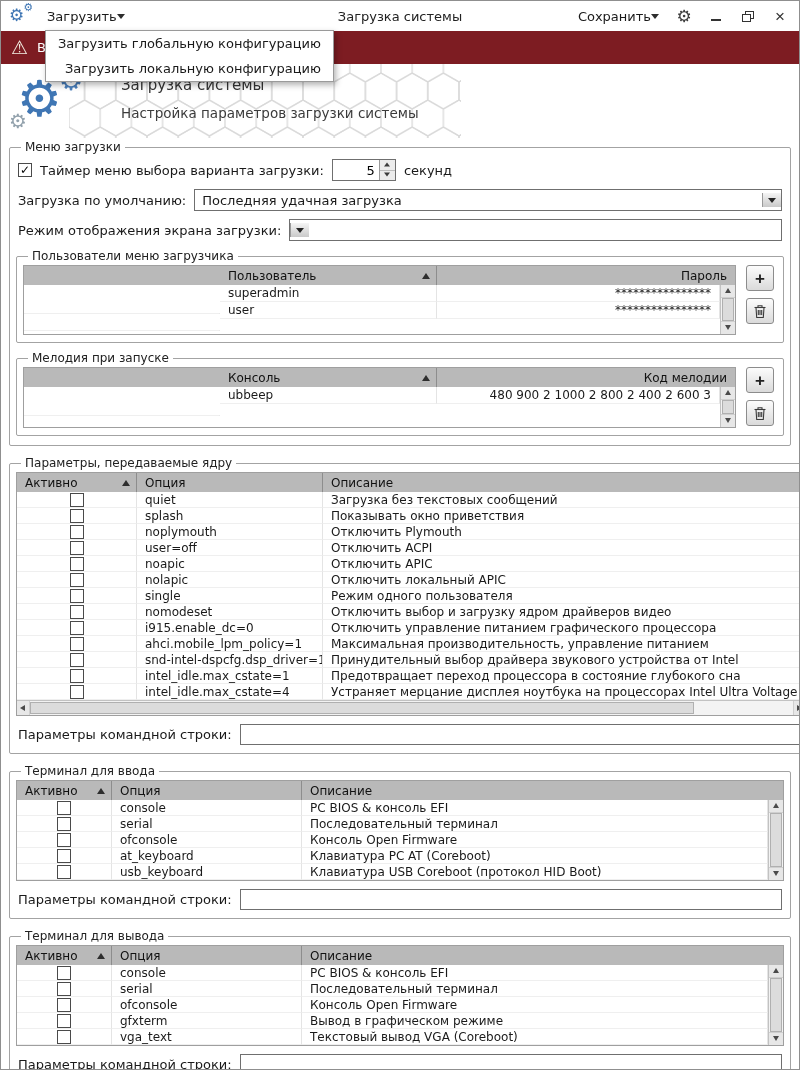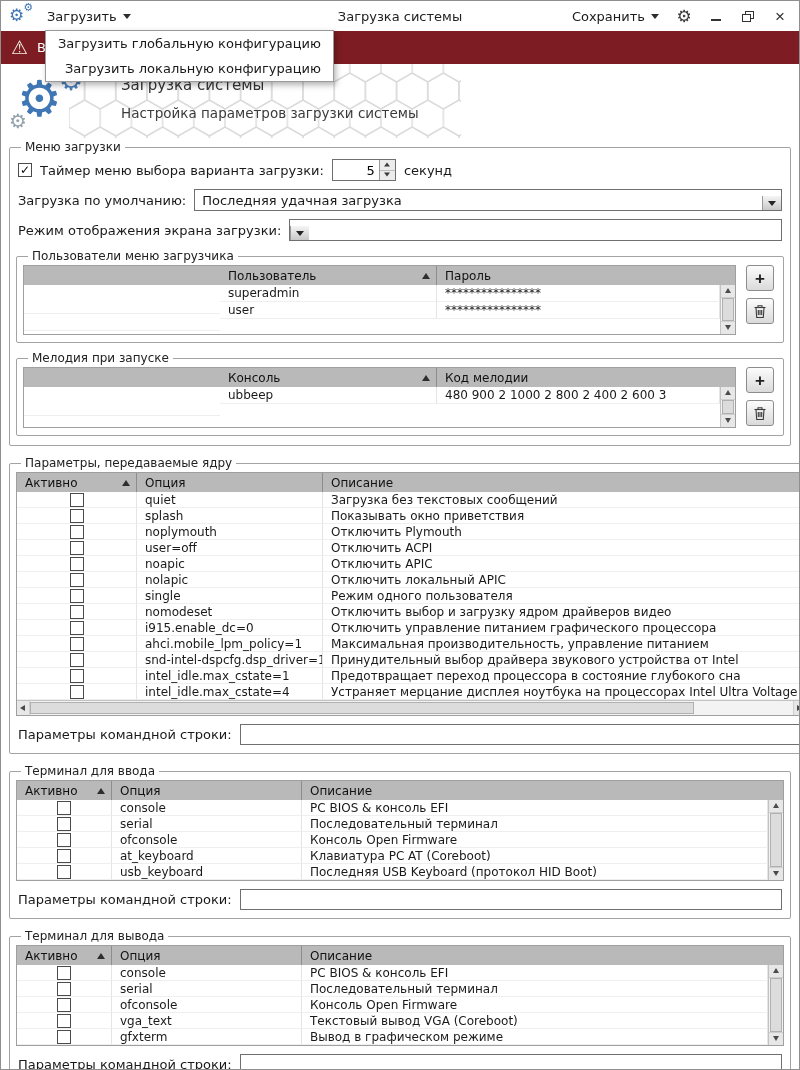--- a/index.html
+++ b/index.html
@@ -5,21 +5,21 @@
   html,body{margin:0;padding:0;background:#fff;}
   *{box-sizing:border-box;}
   .window{
     width:800px;height:1070px;border:1px solid #8f8f8f;background:#fff;
     font-family:"DejaVu Sans",sans-serif;color:#1a1a1a;position:relative;
     display:flex;flex-direction:column;overflow:hidden;
   }
   
   .titlebar{height:30px;flex:none;display:flex;align-items:center;padding:0 8px;gap:10px;position:relative;background:#fff;}
   .titletext{position:absolute;left:0;right:0;text-align:center;font-size:13px;color:#222;}
-  .menubtn{background:none;border:none;font-size:13px;color:#1a1a1a;display:flex;align-items:center;gap:6px;padding:2px 4px;z-index:1;font-family:inherit;}
+  .menubtn{background:none;border:none;font-size:13px;color:#1a1a1a;display:flex;align-items:center;padding:2px 4px;z-index:1;font-family:inherit;}
   .dd-arrow{width:0;height:0;border:4px solid transparent;border-top:5px solid #2d2d2d;margin-top:4px;}
   .tb-right{margin-left:auto;display:flex;align-items:center;gap:10px;z-index:1;}
   .iconbtn,.winbtn{background:none;border:none;width:22px;height:22px;display:flex;align-items:center;justify-content:center;padding:0;}
   .gearglyph{font-size:17px;color:#3d3d3d;line-height:1;}
   .icon-min{width:10px;height:2px;background:#333;margin-top:7px;}
   .icon-max{width:12px;height:11px;position:relative;}
   .icon-max::before{content:"";position:absolute;top:0;right:0;width:7px;height:6px;border:1px solid #333;}
   .icon-max::after{content:"";position:absolute;bottom:0;left:0;width:7px;height:6px;border:1px solid #333;background:#fff;}
   .icon-close{font-size:17px;color:#333;line-height:1;}
   .appicon{position:relative;width:24px;height:22px;flex:none;}
@@ -53,40 +53,40 @@
   
   .spin{display:flex;border:1px solid #6f6f6f;height:22px;width:64px;background:#fff;}
   .spinval{border:none;outline:none;width:40px;flex:1;text-align:right;font-size:13px;padding-right:4px;font-family:inherit;}
   .spinbtns{width:16px;display:flex;flex-direction:column;border-left:1px solid #9a9a9a;}
   .spb{flex:1;position:relative;background:#ececec;}
   .spb.up{border-bottom:1px solid #bdbdbd;}
   .spb::after{content:"";position:absolute;left:50%;top:50%;transform:translate(-50%,-50%);border:3px solid transparent;}
   .spb.up::after{border-bottom:4px solid #3c3c3c;margin-top:-2px;}
   .spb.dn::after{border-top:4px solid #3c3c3c;margin-top:1px;}
   
-  .combo{display:flex;align-items:flex-end;border:1px solid #6f6f6f;height:22px;background:#fff;flex:1;}
+  .combo{display:flex;align-items:center;border:1px solid #6f6f6f;height:22px;background:#fff;flex:1;}
   .combo .val{flex:1;font-size:13px;padding:2px 7px;white-space:nowrap;overflow:hidden;}
   .cbtn{width:19px;background:linear-gradient(#f5f5f5,#c9c9c9);border-left:1px solid #9a9a9a;display:flex;align-items:center;justify-content:center;}
   .tri-dn{width:0;height:0;border:4px solid transparent;border-top:5px solid #242424;margin-top:5px;}
   
   .tablewrap{display:flex;align-items:flex-start;}
   .table-box{border:1px solid #9f9f9f;display:flex;flex-direction:column;background:#fff;flex:1;}
   .thead{display:flex;flex:none;height:19px;background:#b9b9b9;}
   .th{position:relative;display:flex;align-items:center;padding:0 8px;font-size:12px;color:#111;border-right:1px solid #8d8d8d;overflow:hidden;white-space:nowrap;}
   .th:last-child{border-right:none;}
   .sort-asc{position:absolute;right:6px;width:0;height:0;border-left:4px solid transparent;border-right:4px solid transparent;border-bottom:6px solid #2e2e2e;}
   .tbody-row{display:flex;overflow:hidden;}
   .tbody{flex:1;overflow:hidden;background:#fff;}
   .trow{display:flex;height:17px;}
   .dense .trow{height:16px;}
   .td{display:flex;align-items:center;padding:0 8px;font-size:12px;border-right:1px solid #e4e4e4;border-bottom:1px solid #efefef;white-space:nowrap;overflow:hidden;}
   .cbcell{justify-content:center;}
   .cols-users .c0{width:196px;flex:none;margin-top:28px;}
   .cols-users .c1{width:217px;flex:none;}
-  .cols-users .c2{flex:1;}
+  .cols-users .c2{flex:1;justify-content:flex-end;}
   .cols-kernel .c0{width:120px;flex:none;}
   .cols-kernel .c1{width:186px;flex:none;}
   .cols-kernel .c2{flex:1;}
   .cols-term .c0{width:95px;flex:none;}
   .cols-term .c1{width:190px;flex:none;}
   .cols-term .c2{flex:1;}
   
   .vscroll{width:15px;flex:none;border-left:1px solid #c2c2c2;background:#f3f3f3;display:flex;flex-direction:column;}
   .sbtn{height:13px;flex:none;background:#e7e7e7;position:relative;}
   .sbtn.up{border-bottom:1px solid #cfcfcf;}
@@ -502,21 +502,21 @@
                 <span class="checkbox"></span>
               </div>
               <div class="td c1">at_keyboard</div>
               <div class="td c2">Клавиатура PC AT (Coreboot)</div>
             </div>
             <div class="trow">
               <div class="td c0 cbcell">
                 <span class="checkbox"></span>
               </div>
               <div class="td c1">usb_keyboard</div>
-              <div class="td c2">Последняя USB Keyboard (протокол HID Boot)</div>
+              <div class="td c2">Клавиатура USB Coreboot (протокол HID Boot)</div>
             </div>
           </div>
         <div class="vscroll">
           <div class="sbtn up"></div>
           <div class="strack">
               <div class="sthumb" style="height:100%"></div>
             </div>
           <div class="sbtn down"></div>
         </div>
       </div>
@@ -562,29 +562,29 @@
               <div class="td c0 cbcell">
                 <span class="checkbox"></span>
               </div>
               <div class="td c1">ofconsole</div>
               <div class="td c2">Консоль Open Firmware</div>
             </div>
             <div class="trow">
               <div class="td c0 cbcell">
                 <span class="checkbox"></span>
               </div>
+              <div class="td c1">gfxterm</div>
+              <div class="td c2">Вывод в графическом режиме</div>
+            </div>
+            <div class="trow">
+              <div class="td c0 cbcell">
+                <span class="checkbox"></span>
+              </div>
               <div class="td c1">vga_text</div>
               <div class="td c2">Текстовый вывод VGA (Coreboot)</div>
-            </div>
-            <div class="trow">
-              <div class="td c0 cbcell">
-                <span class="checkbox"></span>
-              </div>
-              <div class="td c1">gfxterm</div>
-              <div class="td c2">Вывод в графическом режиме</div>
             </div>
           </div>
         <div class="vscroll">
           <div class="sbtn up"></div>
           <div class="strack">
               <div class="sthumb" style="height:100%"></div>
             </div>
           <div class="sbtn down"></div>
         </div>
       </div>

